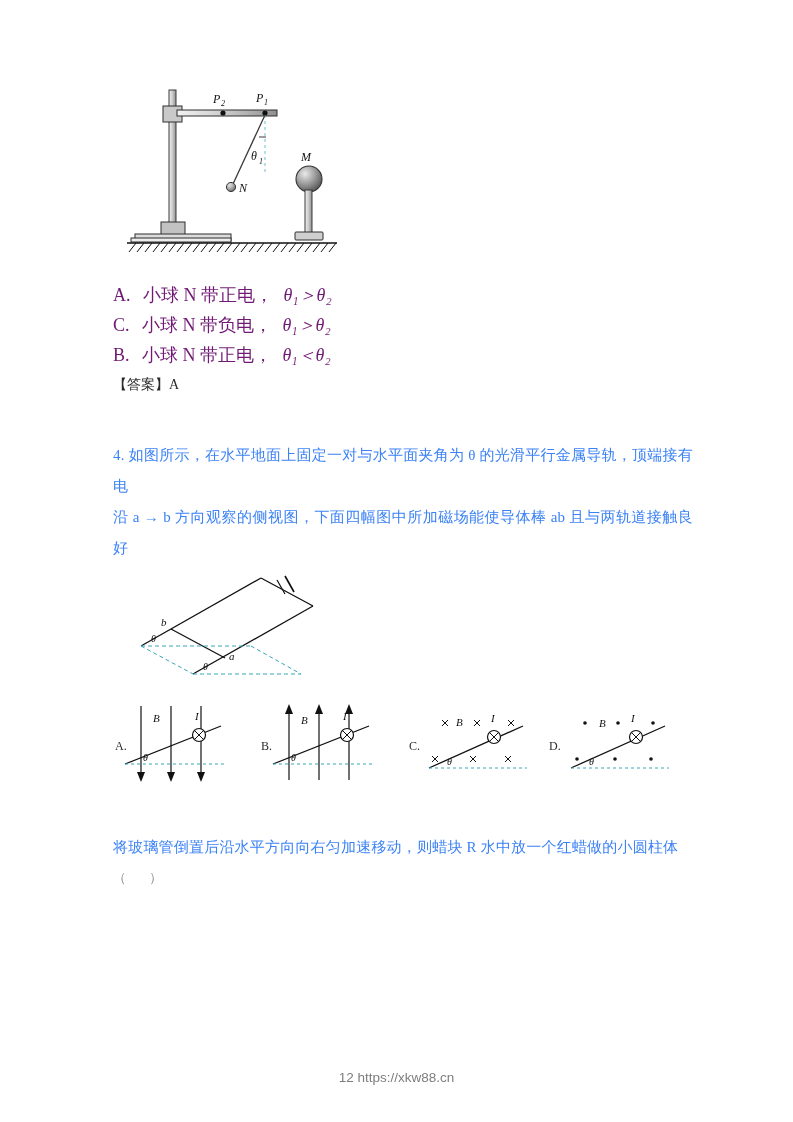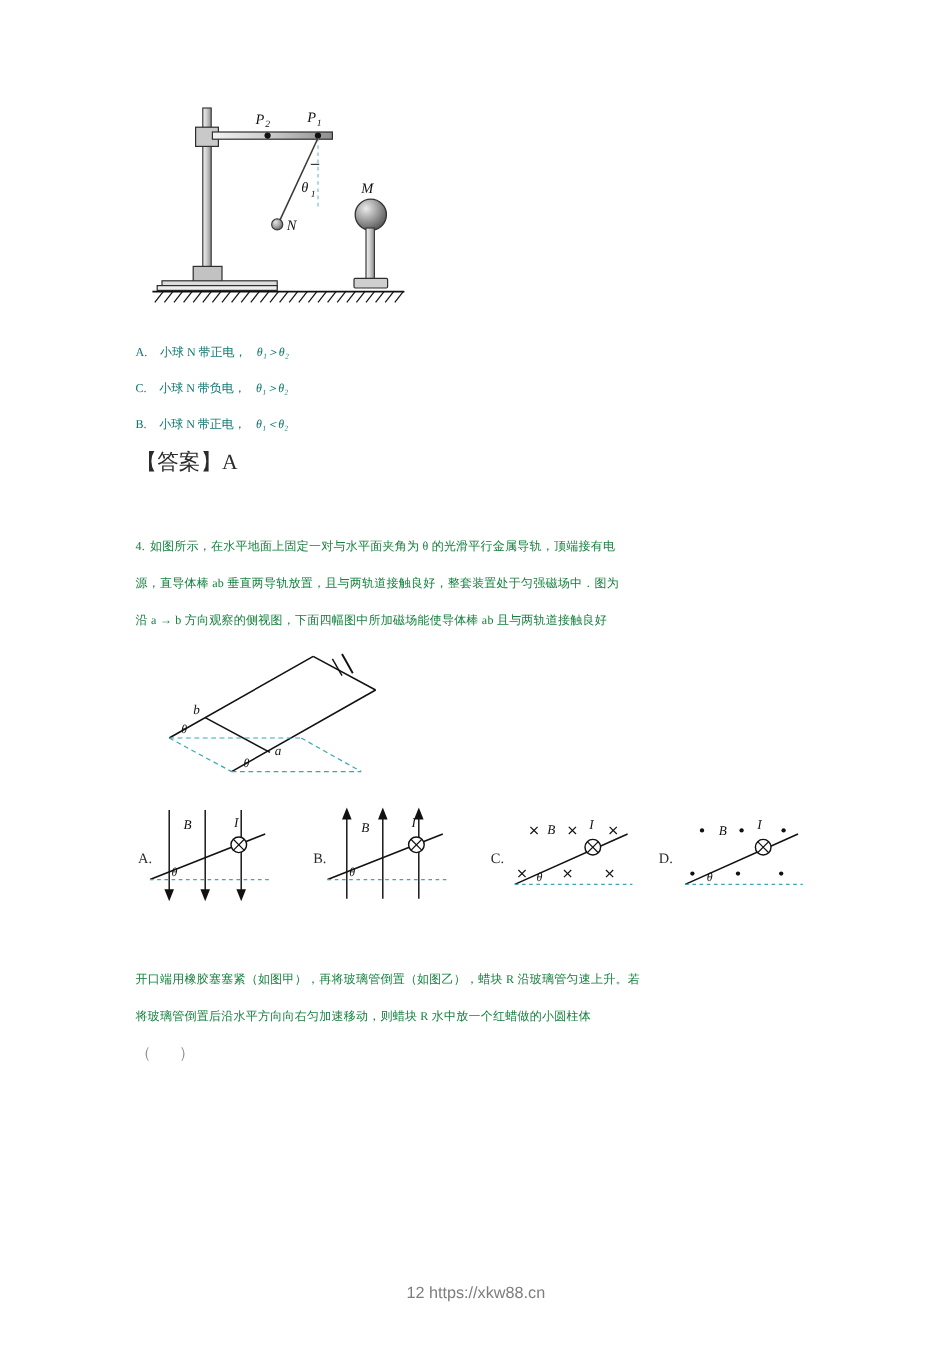--- a/index.html
+++ b/index.html
@@ -24,40 +24,40 @@
   }
   .content {
     position: absolute;
     left: 113px;
     top: 80px;
     width: 580px;
   }
 
   
   .qtext {
-    font-size: 10px;
+    font-size: 15px;
     line-height: 31px;
     text-align: justify;
-    color: #15803d;
+    color: #3b82f6;
     letter-spacing: 0.2px;
     font-family: Liberation Serif, serif;
   }
   .qtext .num { margin-right: 4px; }
 
   .option-row {
-    font-size: 10px;
+    font-size: 18px;
     line-height: 30px;
-    color: #0f766e;
+    color: #701a75;
     white-space: nowrap;
   }
   .option-row .lbl { margin-right: 8px; }
   .opt-cond { margin-left: 6px; font-style: italic; }
 
   .answer-row {
-    font-size: 18px;
+    font-size: 14px;
     line-height: 30px;
     color: #2b2b2b;
   }
 
   .paren-row {
     font-size: 13px;
     line-height: 30px;
     color: #8d8d8d;
     letter-spacing: 10px;
   }
@@ -198,21 +198,20 @@
       <span class="opt-cond">θ₁＜θ₂</span>
     </div>
 
     <div class="answer-row">【答案】A</div>
 
     <div class="gap-lg"></div>
 
     <div class="qtext">
       <span class="num">4.</span><span>如图所示，在水平地面上固定一对与水平面夹角为 θ 的光滑平行金属导轨，顶端接有电</span>
     </div>
-    <div class="qtext">源，直导体棒 ab 垂直两导轨放置，且与两轨道接触良好，整套装置处于匀强磁场中．图为</div>
     <div class="qtext">沿 a → b 方向观察的侧视图，下面四幅图中所加磁场能使导体棒 ab 且与两轨道接触良好</div>
 
     <div class="gap-sm"></div>
 
     <div class="fig" id="fig-incline">
       <svg width="300" height="112" viewBox="0 0 300 112">
 
         <line x1="8" y1="72" x2="128" y2="4" stroke="#111" stroke-width="1.3"></line>
 
         <line x1="60" y1="100" x2="180" y2="32" stroke="#111" stroke-width="1.3"></line>
@@ -347,20 +346,19 @@
           <text x="486" y="31" font-family="Liberation Serif, serif" font-style="italic" font-size="11" fill="#111">B</text>
           <text x="518" y="26" font-family="Liberation Serif, serif" font-style="italic" font-size="11" fill="#111">I</text>
           <text x="476" y="69" font-family="Liberation Serif, serif" font-style="italic" font-size="10" fill="#111">θ</text>
         </g>
       </svg>
     </div>
 
 
     <div class="gap-lg"></div>
 
-    <div class="qtext">开口端用橡胶塞塞紧（如图甲），再将玻璃管倒置（如图乙），蜡块 R 沿玻璃管匀速上升。若</div>
     <div class="qtext">将玻璃管倒置后沿水平方向向右匀加速移动，则蜡块 R 水中放一个红蜡做的小圆柱体</div>
     <div class="paren-row">（    ）</div>
 
   </div>
 
   <div class="footer">12 https://xkw88.cn</div>
 </div>
 
 </body></html>

